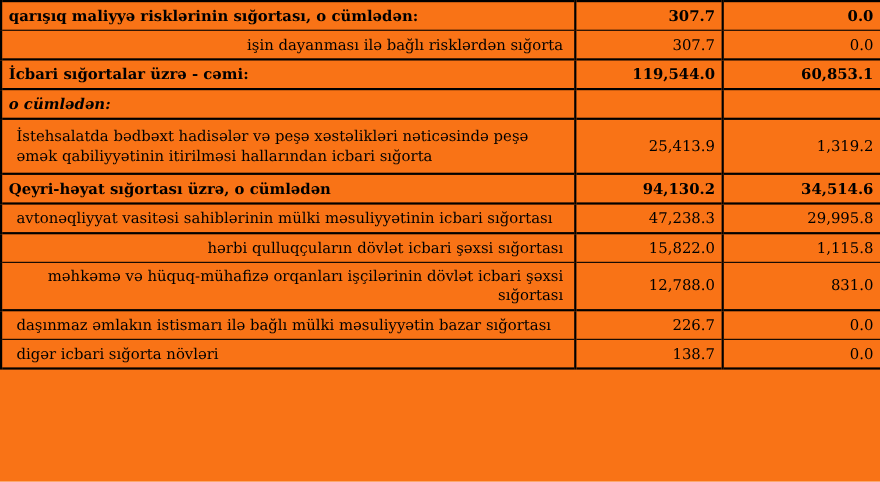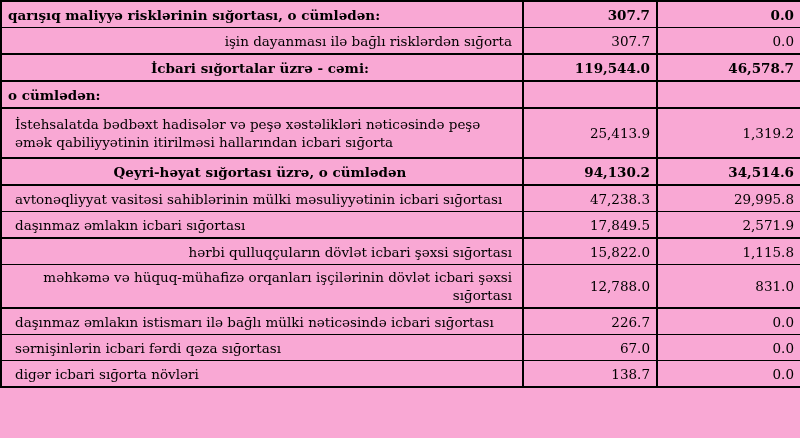--- a/index.html
+++ b/index.html
@@ -3,21 +3,21 @@
 <meta charset="utf-8">
 <style>
   html, body {
     margin: 0;
     padding: 0;
     background: #ffffff;
   }
   .page {
     width: 800px;
     height: 438px;
-    background: #f9a8d4;
+    background: #f97316;
     overflow: hidden;
   }
   table.doc-table {
     border-collapse: collapse;
     width: 800px;
     table-layout: fixed;
     font-family: "DejaVu Serif", "Liberation Serif", serif;
     color: #000000;
     font-size: 13.5px;
   }
@@ -35,22 +35,22 @@
     overflow: hidden;
     height: 19px;
   }
   tr.bt2 td { border-top: 2px solid #000000; }
   td.label { text-align: left; padding-left: 6px; padding-right: 10px; }
   td.ind1  { padding-left: 13px; }
   td.ind2  { padding-left: 27px; text-align: right; }
   td.num   { text-align: right; }
   tr.bold td { font-weight: bold; }
   tr.boldnum td.num { font-weight: bold; }
-  tr.centerlbl td.label { text-align: center; padding-left: 6px; }
-  tr.italic td.label { font-weight: bold; }
+  tr.centerlbl td.label { text-align: left; padding-left: 6px; }
+  tr.italic td.label { font-style: italic; font-weight: bold; }
   tr.tall td { height: 42px; }
 </style>
 </head>
 <body>
 
 <div class="page">
   <table class="doc-table">
     <colgroup>
       <col style="width:522px">
       <col style="width:134px">
@@ -63,21 +63,21 @@
         <td class="num">0.0</td>
       </tr>
       <tr>
         <td class="label ind2">işin dayanması ilə bağlı risklərdən sığorta</td>
         <td class="num">307.7</td>
         <td class="num">0.0</td>
       </tr>
       <tr class="bold boldnum centerlbl bt2">
         <td class="label">İcbari sığortalar üzrə - cəmi:</td>
         <td class="num">119,544.0</td>
-        <td class="num">46,578.7</td>
+        <td class="num">60,853.1</td>
       </tr>
       <tr class="italic bt2">
         <td class="label">o cümlədən:</td>
         <td class="num"></td>
         <td class="num"></td>
       </tr>
       <tr class="tall bt2">
         <td class="label ind1">İstehsalatda bədbəxt hadisələr və peşə xəstəlikləri nəticəsində peşə əmək qabiliyyətinin itirilməsi hallarından icbari sığorta</td>
         <td class="num">25,413.9</td>
         <td class="num">1,319.2</td>
@@ -85,43 +85,33 @@
       <tr class="bold boldnum centerlbl bt2">
         <td class="label">Qeyri-həyat sığortası üzrə, o cümlədən</td>
         <td class="num">94,130.2</td>
         <td class="num">34,514.6</td>
       </tr>
       <tr class="bt2">
         <td class="label ind1">avtonəqliyyat vasitəsi sahiblərinin mülki məsuliyyətinin icbari sığortası</td>
         <td class="num">47,238.3</td>
         <td class="num">29,995.8</td>
       </tr>
-      <tr>
-        <td class="label ind1">daşınmaz əmlakın icbari sığortası</td>
-        <td class="num">17,849.5</td>
-        <td class="num">2,571.9</td>
-      </tr>
       <tr class="bt2">
         <td class="label ind2">hərbi qulluqçuların dövlət icbari şəxsi sığortası</td>
         <td class="num">15,822.0</td>
         <td class="num">1,115.8</td>
       </tr>
       <tr>
         <td class="label ind2">məhkəmə və hüquq-mühafizə orqanları işçilərinin dövlət icbari şəxsi sığortası</td>
         <td class="num">12,788.0</td>
         <td class="num">831.0</td>
       </tr>
       <tr class="bt2">
-        <td class="label ind1">daşınmaz əmlakın istismarı ilə bağlı mülki nəticəsində icbari sığortası</td>
+        <td class="label ind1">daşınmaz əmlakın istismarı ilə bağlı mülki məsuliyyətin bazar sığortası</td>
         <td class="num">226.7</td>
-        <td class="num">0.0</td>
-      </tr>
-      <tr>
-        <td class="label ind1">sərnişinlərin icbari fərdi qəza sığortası</td>
-        <td class="num">67.0</td>
         <td class="num">0.0</td>
       </tr>
       <tr>
         <td class="label ind1">digər icbari sığorta növləri</td>
         <td class="num">138.7</td>
         <td class="num">0.0</td>
       </tr>
 
     </tbody>
   </table>

